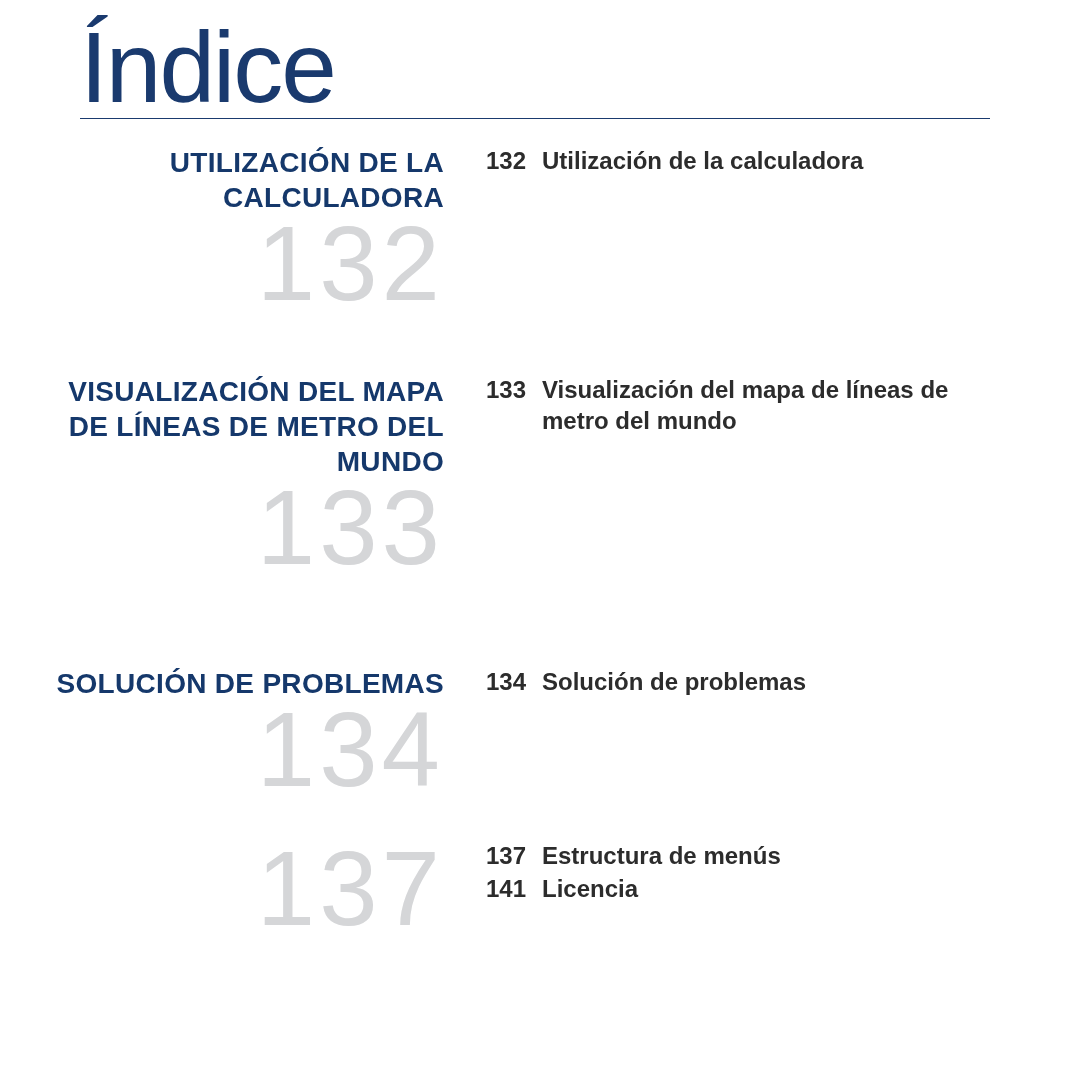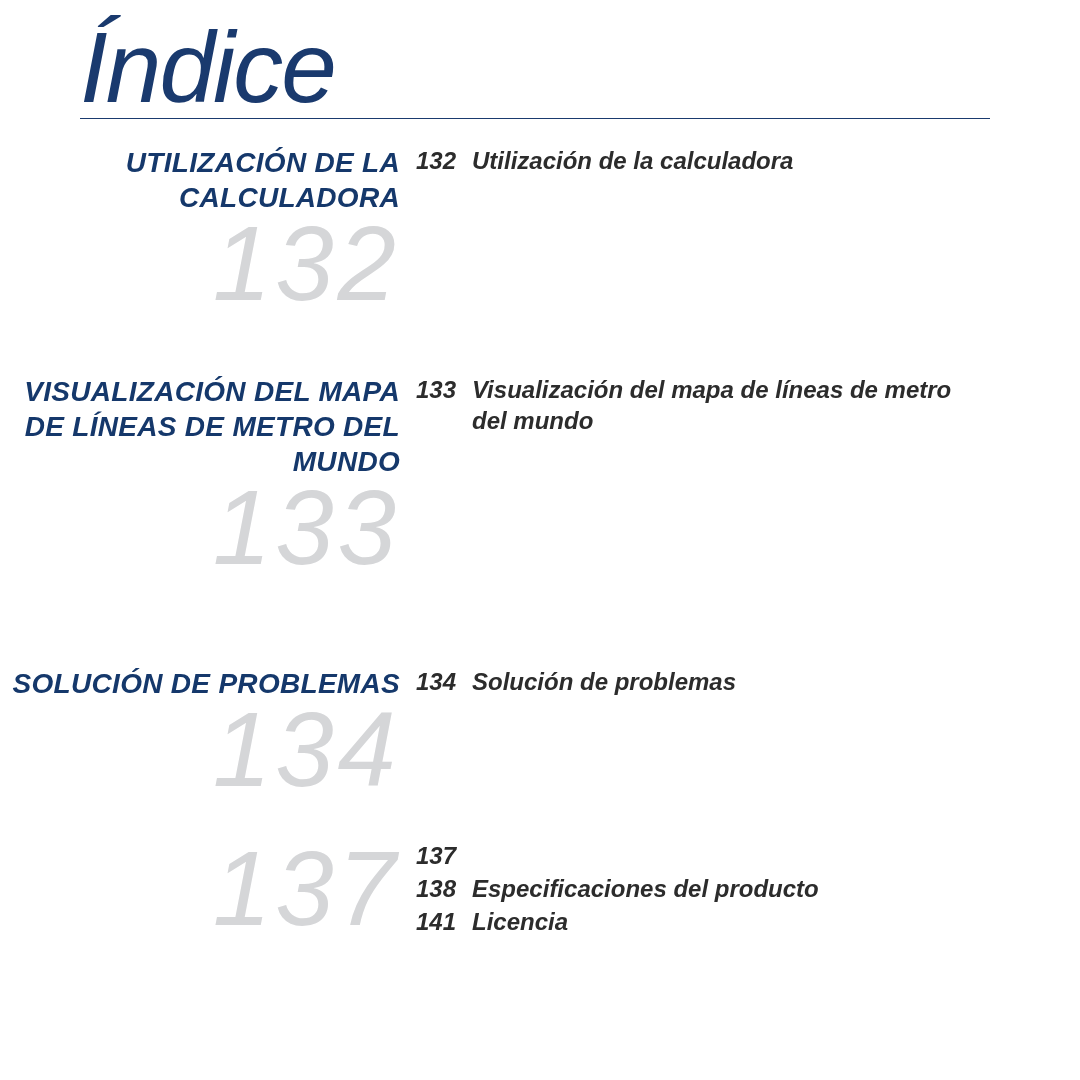--- a/index.html
+++ b/index.html
@@ -1,15 +1,15 @@
 <!DOCTYPE html>
 <html><head>
 <meta charset="utf-8">
 <style>
-  * { margin: 0; padding: 0; box-sizing: border-box; font-style: italic; }
+  * { margin: 0; padding: 0; box-sizing: border-box; }
   body {
     width: 1080px;
     height: 1080px;
     background: #ffffff;
     font-family: "Helvetica Neue", Helvetica, Arial, sans-serif;
     position: relative;
     overflow: hidden;
   }
   .page-title {
     position: absolute;
@@ -26,21 +26,22 @@
     right: 90px;
     top: 118px;
     height: 1px;
     background: #1a3a6e;
   }
   .section {
     position: absolute;
     left: 0;
     right: 0;
     display: flex;
-    gap: 12px;
+    gap: 38px;
+    padding-left: 44px;
   }
   .section-left {
     width: 400px;
     text-align: right;
     flex-shrink: 0;
   }
   .section-heading {
     color: #15386b;
     font-size: 28px;
     font-weight: 700;
@@ -125,23 +126,20 @@
   </div>
 </div>
 
 <div class="section" style="top:840px;">
   <div class="section-left">
     <div class="section-page">137</div>
   </div>
   <div class="section-right">
     <div class="toc-row">
       <div class="toc-page">137</div>
-    </div>
-    <div class="toc-row">
-      <div class="toc-page">138</div>
-      <div class="toc-text">Especificaciones del producto</div>
+      <div class="toc-text">Estructura de menús</div>
     </div>
     <div class="toc-row">
       <div class="toc-page">141</div>
       <div class="toc-text">Licencia</div>
     </div>
   </div>
 </div>
 
 </body></html>

